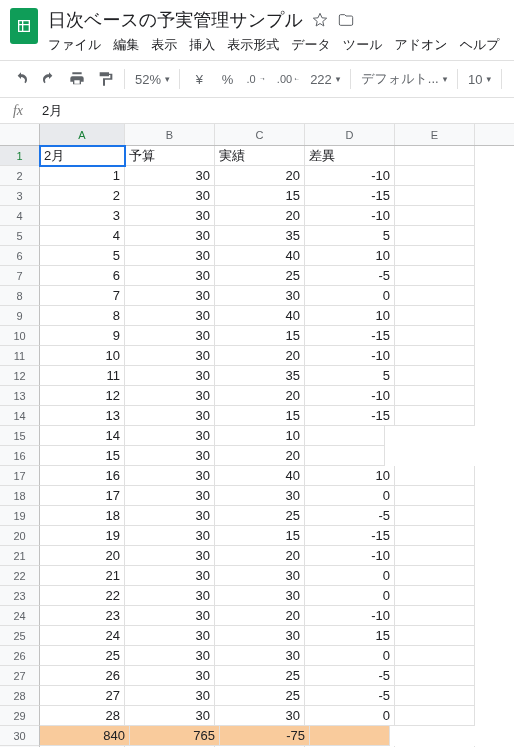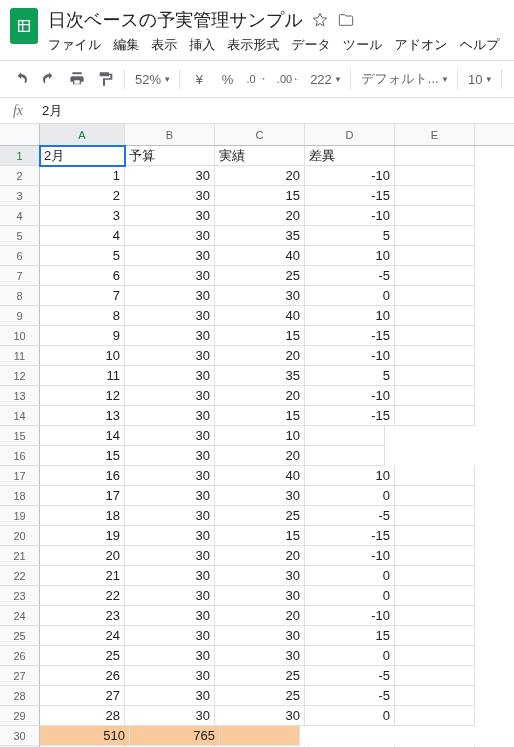--- a/index.html
+++ b/index.html
@@ -423,22 +423,23 @@
     <div class="row">
       <div class="rowlbl">29</div>
       <div class="cell num" style="width: 85px;">28</div>
       <div class="cell num" style="width: 90px;">30</div>
       <div class="cell num" style="width: 90px;">30</div>
       <div class="cell num" style="width: 90px;">0</div>
       <div class="cell txt" style="width: 80px;"></div>
     </div>
     <div class="row total">
       <div class="rowlbl">30</div>
-      <div class="cell num" style="width: 90px;">510</div>
+      <div class="cell num" style="width: 90px;">840</div>
       <div class="cell num" style="width: 90px;">765</div>
+      <div class="cell num" style="width: 90px;">-75</div>
       <div class="cell txt" style="width: 80px;"></div>
     </div>
     <div class="row">
       <div class="rowlbl">31</div>
       <div class="cell txt" style="width: 85px;"></div>
       <div class="cell txt" style="width: 90px;"></div>
       <div class="cell txt" style="width: 90px;"></div>
       <div class="cell txt" style="width: 90px;"></div>
       <div class="cell txt" style="width: 80px;"></div>
     </div>

